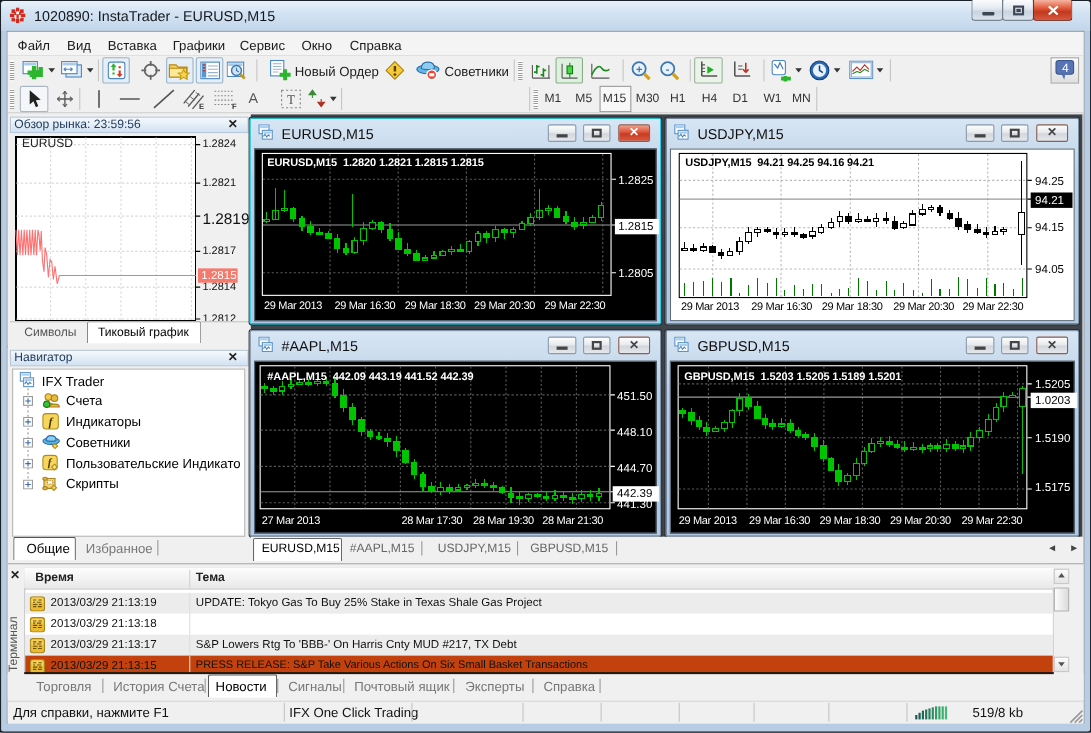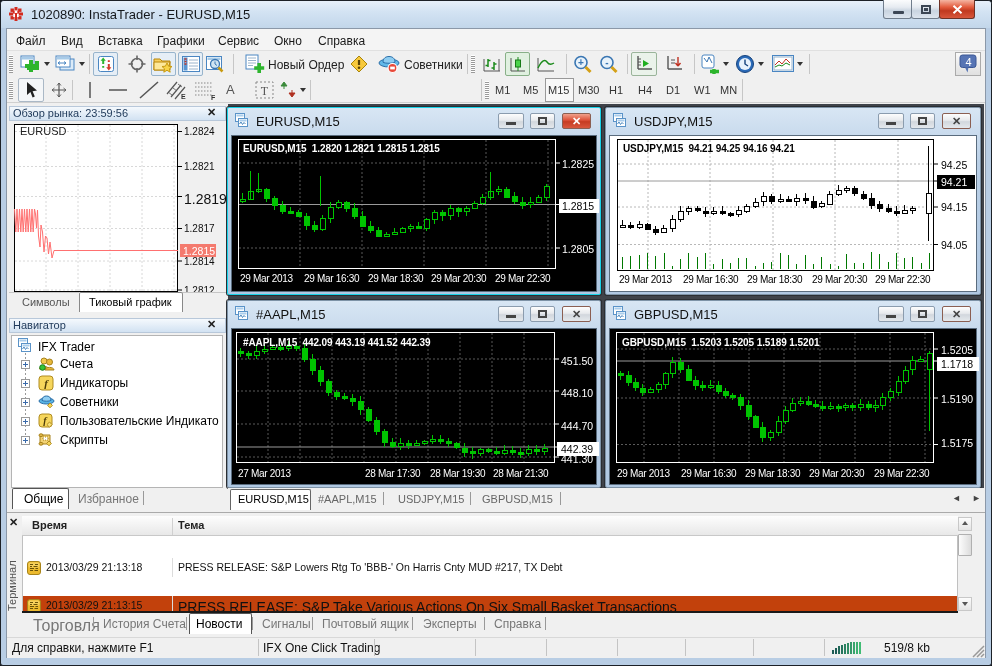--- a/index.html
+++ b/index.html
@@ -921,21 +921,21 @@
               <rect x="908.0" y="359.5" width="5" height="9" fill="#000" stroke="#00C400" stroke-width="1"></rect>
               <line x1="918.5" y1="355" x2="918.5" y2="361" stroke="#00C400" stroke-width="1"></line>
               <rect x="916.0" y="358.5" width="5" height="2" fill="#000" stroke="#00C400" stroke-width="1"></rect>
               <line x1="927.5" y1="350" x2="927.5" y2="430" stroke="#00C400" stroke-width="1"></line>
               <rect x="925.0" y="352.5" width="5" height="16" fill="#000" stroke="#00C400" stroke-width="1"></rect>
             </g>
 </g>
         </svg>
         <div class="abs" style="left:331px;top:15px;font-size:10.5px;color:#fff;">1.5205</div>
 <div class="abs" style="left:327px;top:28px;width:42px;height:14px;background:#fff;"></div>
-<div class="abs" style="left:331px;top:29px;font-size:10.5px;color:#000;">1.1718</div>
+<div class="abs" style="left:331px;top:29px;font-size:10.5px;color:#000;">1.0203</div>
 <div class="abs" style="left:331px;top:64px;font-size:10.5px;color:#fff;">1.5190</div>
 <div class="abs" style="left:331px;top:93px;font-size:10.5px;color:#fff;margin-top:15px;">1.5175</div>
         <div class="abs" style="left:7px;top:139px;font-size:10px;letter-spacing:-0.3px;color:#fff;">29 Mar 2013</div>
         <div class="abs" style="left:71px;top:139px;font-size:10px;letter-spacing:-0.3px;color:#fff;">29 Mar 16:30</div>
         <div class="abs" style="left:135px;top:139px;font-size:10px;letter-spacing:-0.3px;color:#fff;">29 Mar 18:30</div>
         <div class="abs" style="left:199px;top:139px;font-size:10px;letter-spacing:-0.3px;color:#fff;">29 Mar 20:30</div>
         <div class="abs" style="left:264px;top:139px;font-size:10px;letter-spacing:-0.3px;color:#fff;">29 Mar 22:30</div>
         <div class="abs" style="left:12px;top:8px;font-size:10px;letter-spacing:-0.1px;font-weight:bold;color:#fff;">GBPUSD,M15&nbsp; 1.5203 1.5205 1.5189 1.5201</div>
       </div>
     </div>
@@ -951,55 +951,78 @@
 <div class="abs" style="left:952px;top:493px;font-size:9px;color:#444;">◄</div>
     <div class="abs" style="left:972px;top:493px;font-size:9px;color:#444;">►</div>
 <div class="abs" style="left:7px;top:512px;width:978px;height:125px;background:#f0f0f0;border-top:1px solid #aaa;"></div>
 <div class="abs" style="left:9px;top:516px;font-size:11px;font-weight:bold;color:#222;">✕</div>
 <div class="abs" style="left:6px;top:611px;width:60px;height:13px;font-size:11px;color:#555;transform:rotate(-90deg);transform-origin:0 0;">Терминал</div>
 <div class="abs" style="left:22px;top:516px;width:936px;height:96px;background:#fff;border:1px solid #c0c0c0;"></div>
 <div class="abs" style="left:22px;top:516px;width:936px;height:20px;background:linear-gradient(#fdfdfd,#e8e8e8);border-bottom:1px solid #c8c8c8;"></div>
 <div class="abs" style="left:32px;top:519px;font-size:11px;font-weight:bold;color:#222;">Время</div>
 <div class="abs" style="left:178px;top:519px;font-size:11px;font-weight:bold;color:#222;">Тема</div>
 <div class="abs" style="left:172px;top:518px;width:1px;height:17px;background:#d0d0d0;"></div>
+<div class="abs" style="left:23px;top:539px;width:934px;height:19px;background:#ececec;overflow:hidden;">
+<div class="abs" style="left:4px;top:3px;width:13px;height:13px;"><svg width="14" height="14" viewBox="0 0 14 14">
+          <rect x="0.5" y="0.5" width="13" height="13" rx="2.5" fill="#ecba2e" stroke="#a8841a"></rect>
+          <rect x="1.5" y="1.5" width="11" height="5" rx="1.5" fill="#f6d05c"></rect>
+          <g stroke="#6a5208">
+            <path d="M3 3.5 h3 M8 3.5 h3 M3 5.5 h2 M6.5 5.5 h4 M3 7.5 h4 M8.5 7.5 h2.5 M3 9.5 h3 M7.5 9.5 h3.5"></path>
+          </g>
+        </svg></div>
+<div class="abs" style="left:23px;top:3px;font-size:10.5px;color:#111;">2013/03/29 21:13:19</div>
+<div class="abs" style="left:149px;top:0;width:1px;height:100%;background:#dcdcdc;"></div>
+<div class="abs" style="left:155px;top:3px;font-size:10.5px;color:#111;white-space:nowrap;">UPDATE: Tokyo Gas To Buy 25% Stake in Texas Shale Gas Project</div>
+</div>
 <div class="abs" style="left:23px;top:558px;width:934px;height:19px;background:#fff;overflow:hidden;">
 <div class="abs" style="left:4px;top:3px;width:13px;height:13px;"><svg width="14" height="14" viewBox="0 0 14 14">
           <rect x="0.5" y="0.5" width="13" height="13" rx="2.5" fill="#ecba2e" stroke="#a8841a"></rect>
           <rect x="1.5" y="1.5" width="11" height="5" rx="1.5" fill="#f6d05c"></rect>
           <g stroke="#6a5208">
             <path d="M3 3.5 h3 M8 3.5 h3 M3 5.5 h2 M6.5 5.5 h4 M3 7.5 h4 M8.5 7.5 h2.5 M3 9.5 h3 M7.5 9.5 h3.5"></path>
           </g>
         </svg></div>
 <div class="abs" style="left:23px;top:3px;font-size:10.5px;color:#111;">2013/03/29 21:13:18</div>
 <div class="abs" style="left:149px;top:0;width:1px;height:100%;background:#dcdcdc;"></div>
-<div class="abs" style="left:155px;top:3px;font-size:10.5px;color:#111;white-space:nowrap;">PRESS RELEASE: S&amp;P Lowers Rtg To 'BBB-' On Harris Cnty MUD #217, TX Debt</div>
+</div>
+<div class="abs" style="left:23px;top:577px;width:934px;height:19px;background:#ececec;overflow:hidden;">
+<div class="abs" style="left:4px;top:3px;width:13px;height:13px;"><svg width="14" height="14" viewBox="0 0 14 14">
+          <rect x="0.5" y="0.5" width="13" height="13" rx="2.5" fill="#ecba2e" stroke="#a8841a"></rect>
+          <rect x="1.5" y="1.5" width="11" height="5" rx="1.5" fill="#f6d05c"></rect>
+          <g stroke="#6a5208">
+            <path d="M3 3.5 h3 M8 3.5 h3 M3 5.5 h2 M6.5 5.5 h4 M3 7.5 h4 M8.5 7.5 h2.5 M3 9.5 h3 M7.5 9.5 h3.5"></path>
+          </g>
+        </svg></div>
+<div class="abs" style="left:23px;top:3px;font-size:10.5px;color:#111;">2013/03/29 21:13:17</div>
+<div class="abs" style="left:149px;top:0;width:1px;height:100%;background:#dcdcdc;"></div>
+<div class="abs" style="left:155px;top:3px;font-size:10.5px;color:#111;white-space:nowrap;">S&amp;P Lowers Rtg To 'BBB-' On Harris Cnty MUD #217, TX Debt</div>
 </div>
 <div class="abs" style="left:23px;top:596px;width:934px;height:17px;background:#c2410c;overflow:hidden;">
 <div class="abs" style="left:4px;top:3px;width:13px;height:13px;"><svg width="14" height="14" viewBox="0 0 14 14">
           <rect x="0.5" y="0.5" width="13" height="13" rx="2.5" fill="#ecba2e" stroke="#a8841a"></rect>
           <rect x="1.5" y="1.5" width="11" height="5" rx="1.5" fill="#f6d05c"></rect>
           <g stroke="#6a5208">
             <path d="M3 3.5 h3 M8 3.5 h3 M3 5.5 h2 M6.5 5.5 h4 M3 7.5 h4 M8.5 7.5 h2.5 M3 9.5 h3 M7.5 9.5 h3.5"></path>
           </g>
         </svg></div>
 <div class="abs" style="left:23px;top:3px;font-size:10.5px;color:#111;">2013/03/29 21:13:15</div>
 <div class="abs" style="left:149px;top:0;width:1px;height:100%;background:#dcdcdc;"></div>
-<div class="abs" style="left:155px;top:3px;font-size:14px;color:#111;white-space:nowrap;">PRESS RELEASE: S&amp;P Take Various Actions On Six Small Basket Transactions</div>
+<div class="abs" style="left:155px;top:3px;font-size:10px;color:#111;white-space:nowrap;">PRESS RELEASE: S&amp;P Take Various Actions On Six Small Basket Transactions</div>
 </div>
 <div class="abs" style="left:22px;top:611px;width:936px;height:2px;background:#1a1a1a;"></div>
 <div class="abs" style="left:958px;top:517px;width:14px;height:94px;background:#f0f0f0;"></div>
 <div class="abs" style="left:958px;top:517px;width:14px;height:14px;border:1px solid #c8c8c8;background:linear-gradient(#fcfcfc,#e4e4e4);"></div>
     <div class="abs" style="left:962px;top:521px;width:0;height:0;border-left:3px solid transparent;border-right:3px solid transparent;border-bottom:4px solid #555;"></div>
 <div class="abs" style="left:958px;top:534px;width:14px;height:22px;border:1px solid #b0b0b0;background:linear-gradient(90deg,#fcfcfc,#dcdcdc);border-radius:1px;"></div>
 <div class="abs" style="left:958px;top:597px;width:14px;height:14px;border:1px solid #c8c8c8;background:linear-gradient(#fcfcfc,#e4e4e4);"></div>
     <div class="abs" style="left:962px;top:602px;width:0;height:0;border-left:3px solid transparent;border-right:3px solid transparent;border-top:4px solid #555;"></div>
 <div class="abs" style="left:7px;top:613px;width:978px;height:23px;background:#f0f0f0;"></div>
 <div class="abs" style="left:189px;top:613px;width:63px;height:21px;background:#fff;border:1px solid #555;border-bottom:none;border-radius:2px 2px 0 0;"></div>
 <div class="abs" style="left:196px;top:617px;font-size:12px;color:#000;">Новости</div>
-<div class="abs" style="left:33px;top:617px;font-size:16px;color:#777;">Торговля</div>
+<div class="abs" style="left:33px;top:617px;font-size:12px;color:#777;">Торговля</div>
 <div class="abs" style="left:103px;top:617px;font-size:12px;color:#777;">История Счета</div>
 <div class="abs" style="left:262px;top:617px;font-size:12px;color:#777;">Сигналы</div>
 <div class="abs" style="left:322px;top:617px;font-size:12px;color:#777;">Почтовый ящик</div>
 <div class="abs" style="left:423px;top:617px;font-size:12px;color:#777;">Эксперты</div>
 <div class="abs" style="left:494px;top:617px;font-size:12px;color:#777;">Справка</div>
 <div class="abs" style="left:93px;top:617px;width:1px;height:13px;background:#999;"></div>
 <div class="abs" style="left:186px;top:617px;width:1px;height:13px;background:#999;"></div>
 <div class="abs" style="left:252px;top:617px;width:1px;height:13px;background:#999;"></div>
 <div class="abs" style="left:312px;top:617px;width:1px;height:13px;background:#999;"></div>
 <div class="abs" style="left:412px;top:617px;width:1px;height:13px;background:#999;"></div>

